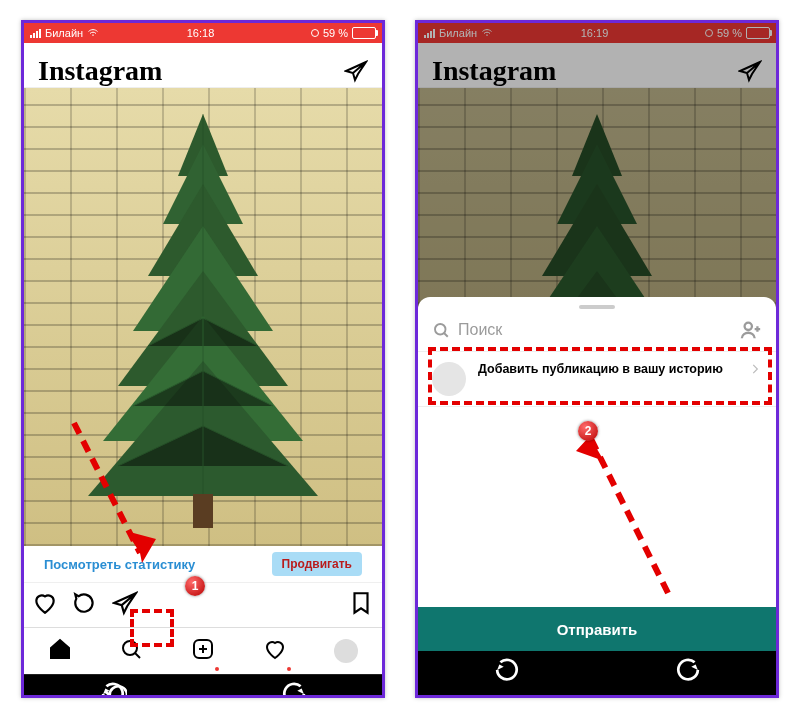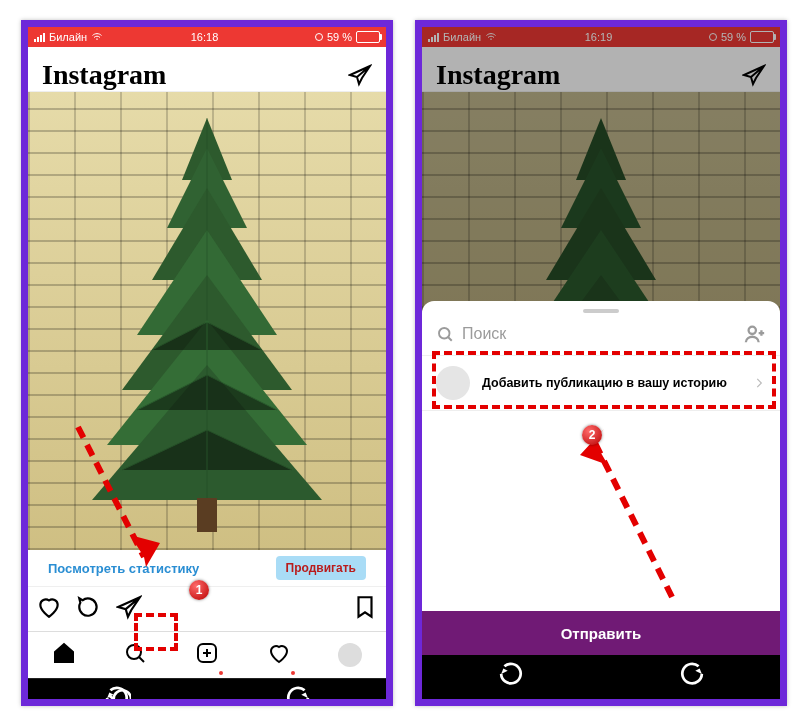--- a/index.html
+++ b/index.html
@@ -1,19 +1,19 @@
 <!DOCTYPE html>
 <html><head>
 <meta charset="utf-8">
 <style>
   :root { font-family: -apple-system, Helvetica, Arial, sans-serif; }
   body { margin:0; background:#fff; width:794px; height:713px; position:relative; }
   .phone {
     position:absolute; width:358px; height:672px;
-    border:7px solid #6d28d9; box-shadow:0 0 4px rgba(0,0,0,.25);
+    border:3px solid #6d28d9; box-shadow:0 0 4px rgba(0,0,0,.25);
     background:#fff; overflow:hidden;
   }
   #phone1 { left:21px; top:20px; }
   #phone2 { left:415px; top:20px; }
 
   
   .status { height:20px; background:#ed3833; color:#fff; font-size:11px;
             display:flex; align-items:center; padding:0 6px; position:relative; z-index:3;}
   .status .left, .status .right { display:flex; align-items:center; gap:4px; }
   .status .center { position:absolute; left:0; right:5px; text-align:center; font-weight:400; pointer-events:none;}
@@ -71,26 +71,26 @@
   .arrow.dash line{ stroke:#e30000; stroke-width:6; stroke-dasharray:12 8; }
   .dim{ position:absolute; inset:0; background:rgba(0,0,0,.42); z-index:2; }
 
   
   .sheet{ position:absolute; left:0; right:0; bottom:44px; top:274px; background:#fff;
           border-radius:12px 12px 0 0; z-index:40; display:flex; flex-direction:column;}
   .grabber{ width:36px; height:4px; background:#ccc; border-radius:2px; margin:8px auto 6px; }
   .searchrow{ display:flex; align-items:center; gap:8px; padding:4px 14px 10px; color:#9b9b9b;}
   .searchrow svg{ width:18px;height:18px; stroke:#9b9b9b; fill:none; stroke-width:2.5;}
   .searchrow .add{ margin-left:auto; }
-  .addstory{ display:flex; align-items:center; gap:12px; padding:10px 14px; border-top:1px solid #eee; border-bottom:1px solid #eee;}
+  .addstory{ display:flex; align-items:flex-start; gap:12px; padding:10px 14px; border-top:1px solid #eee; border-bottom:1px solid #eee;}
   .addstory .av{ width:34px;height:34px;border-radius:50%;background:#e5e5e5; }
   .addstory .txt{ font-size:12.5px; font-weight:600; flex:1; }
   .addstory svg{ width:14px;height:14px; stroke:#bbb; fill:none; stroke-width:2;}
   .blank{ flex:1; }
-  .sendbtn{ height:44px; background:#701a75; color:#fff; font-size:15px; font-weight:600;
+  .sendbtn{ height:44px; background:#0f766e; color:#fff; font-size:15px; font-weight:600;
             display:flex; align-items:center; justify-content:center; }
   .sysnav2{ position:absolute; left:0; right:0; bottom:0; }
 
   #phone2 .igheader, #phone2 .status { filter:brightness(.7); }
 </style>
 </head>
 <body>
 
 <div class="phone" id="phone1">
 

